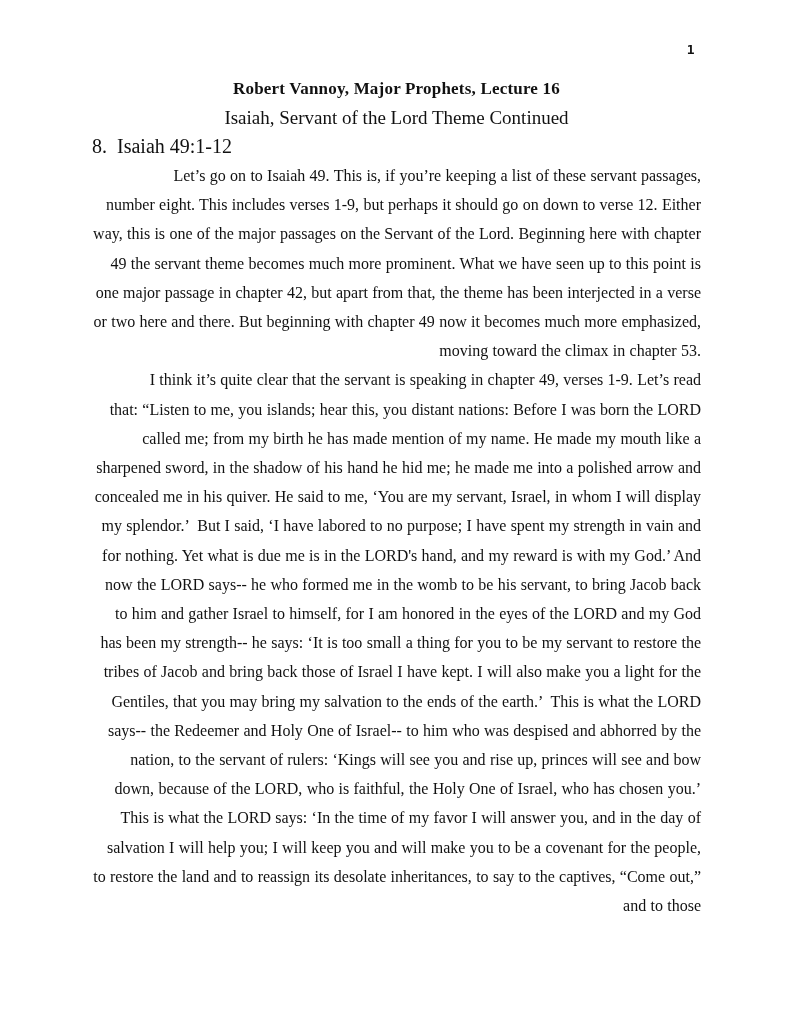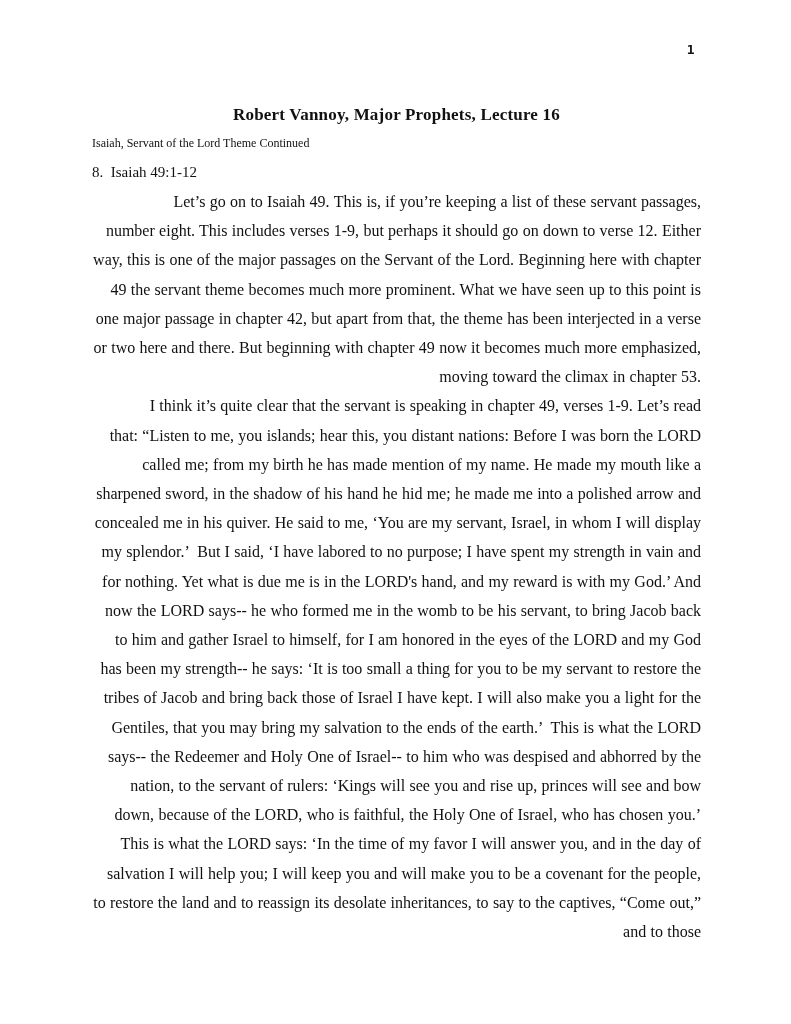--- a/index.html
+++ b/index.html
@@ -20,35 +20,35 @@
   .page-number {
     text-align: right;
     font-family: "DejaVu Sans Mono", "Liberation Mono", monospace;
     font-weight: bold;
     font-size: 13px;
     line-height: 16px;
     padding-right: 6px;
     letter-spacing: 0.5px;
   }
   .doc-title {
-    margin-top: 42px;
+    margin-top: 16px;
     text-align: center;
     font-size: 17px;
     font-weight: bold;
     line-height: 29px;
     letter-spacing: 0.2px;
   }
   .doc-subtitle {
-    text-align: left;
-    font-size: 12px;
+    text-align: center;
+    font-size: 19px;
     font-weight: normal;
     line-height: 29px;
   }
   .section-heading {
-    font-size: 15px;
+    font-size: 20px;
     line-height: 29px;
     white-space: pre-wrap;
   }
   .body-paragraph {
     font-size: 16px;
     line-height: 29.2px;
     text-indent: 42px;
     text-align: right;
     white-space: pre-wrap;
     word-spacing: 0.3px;

